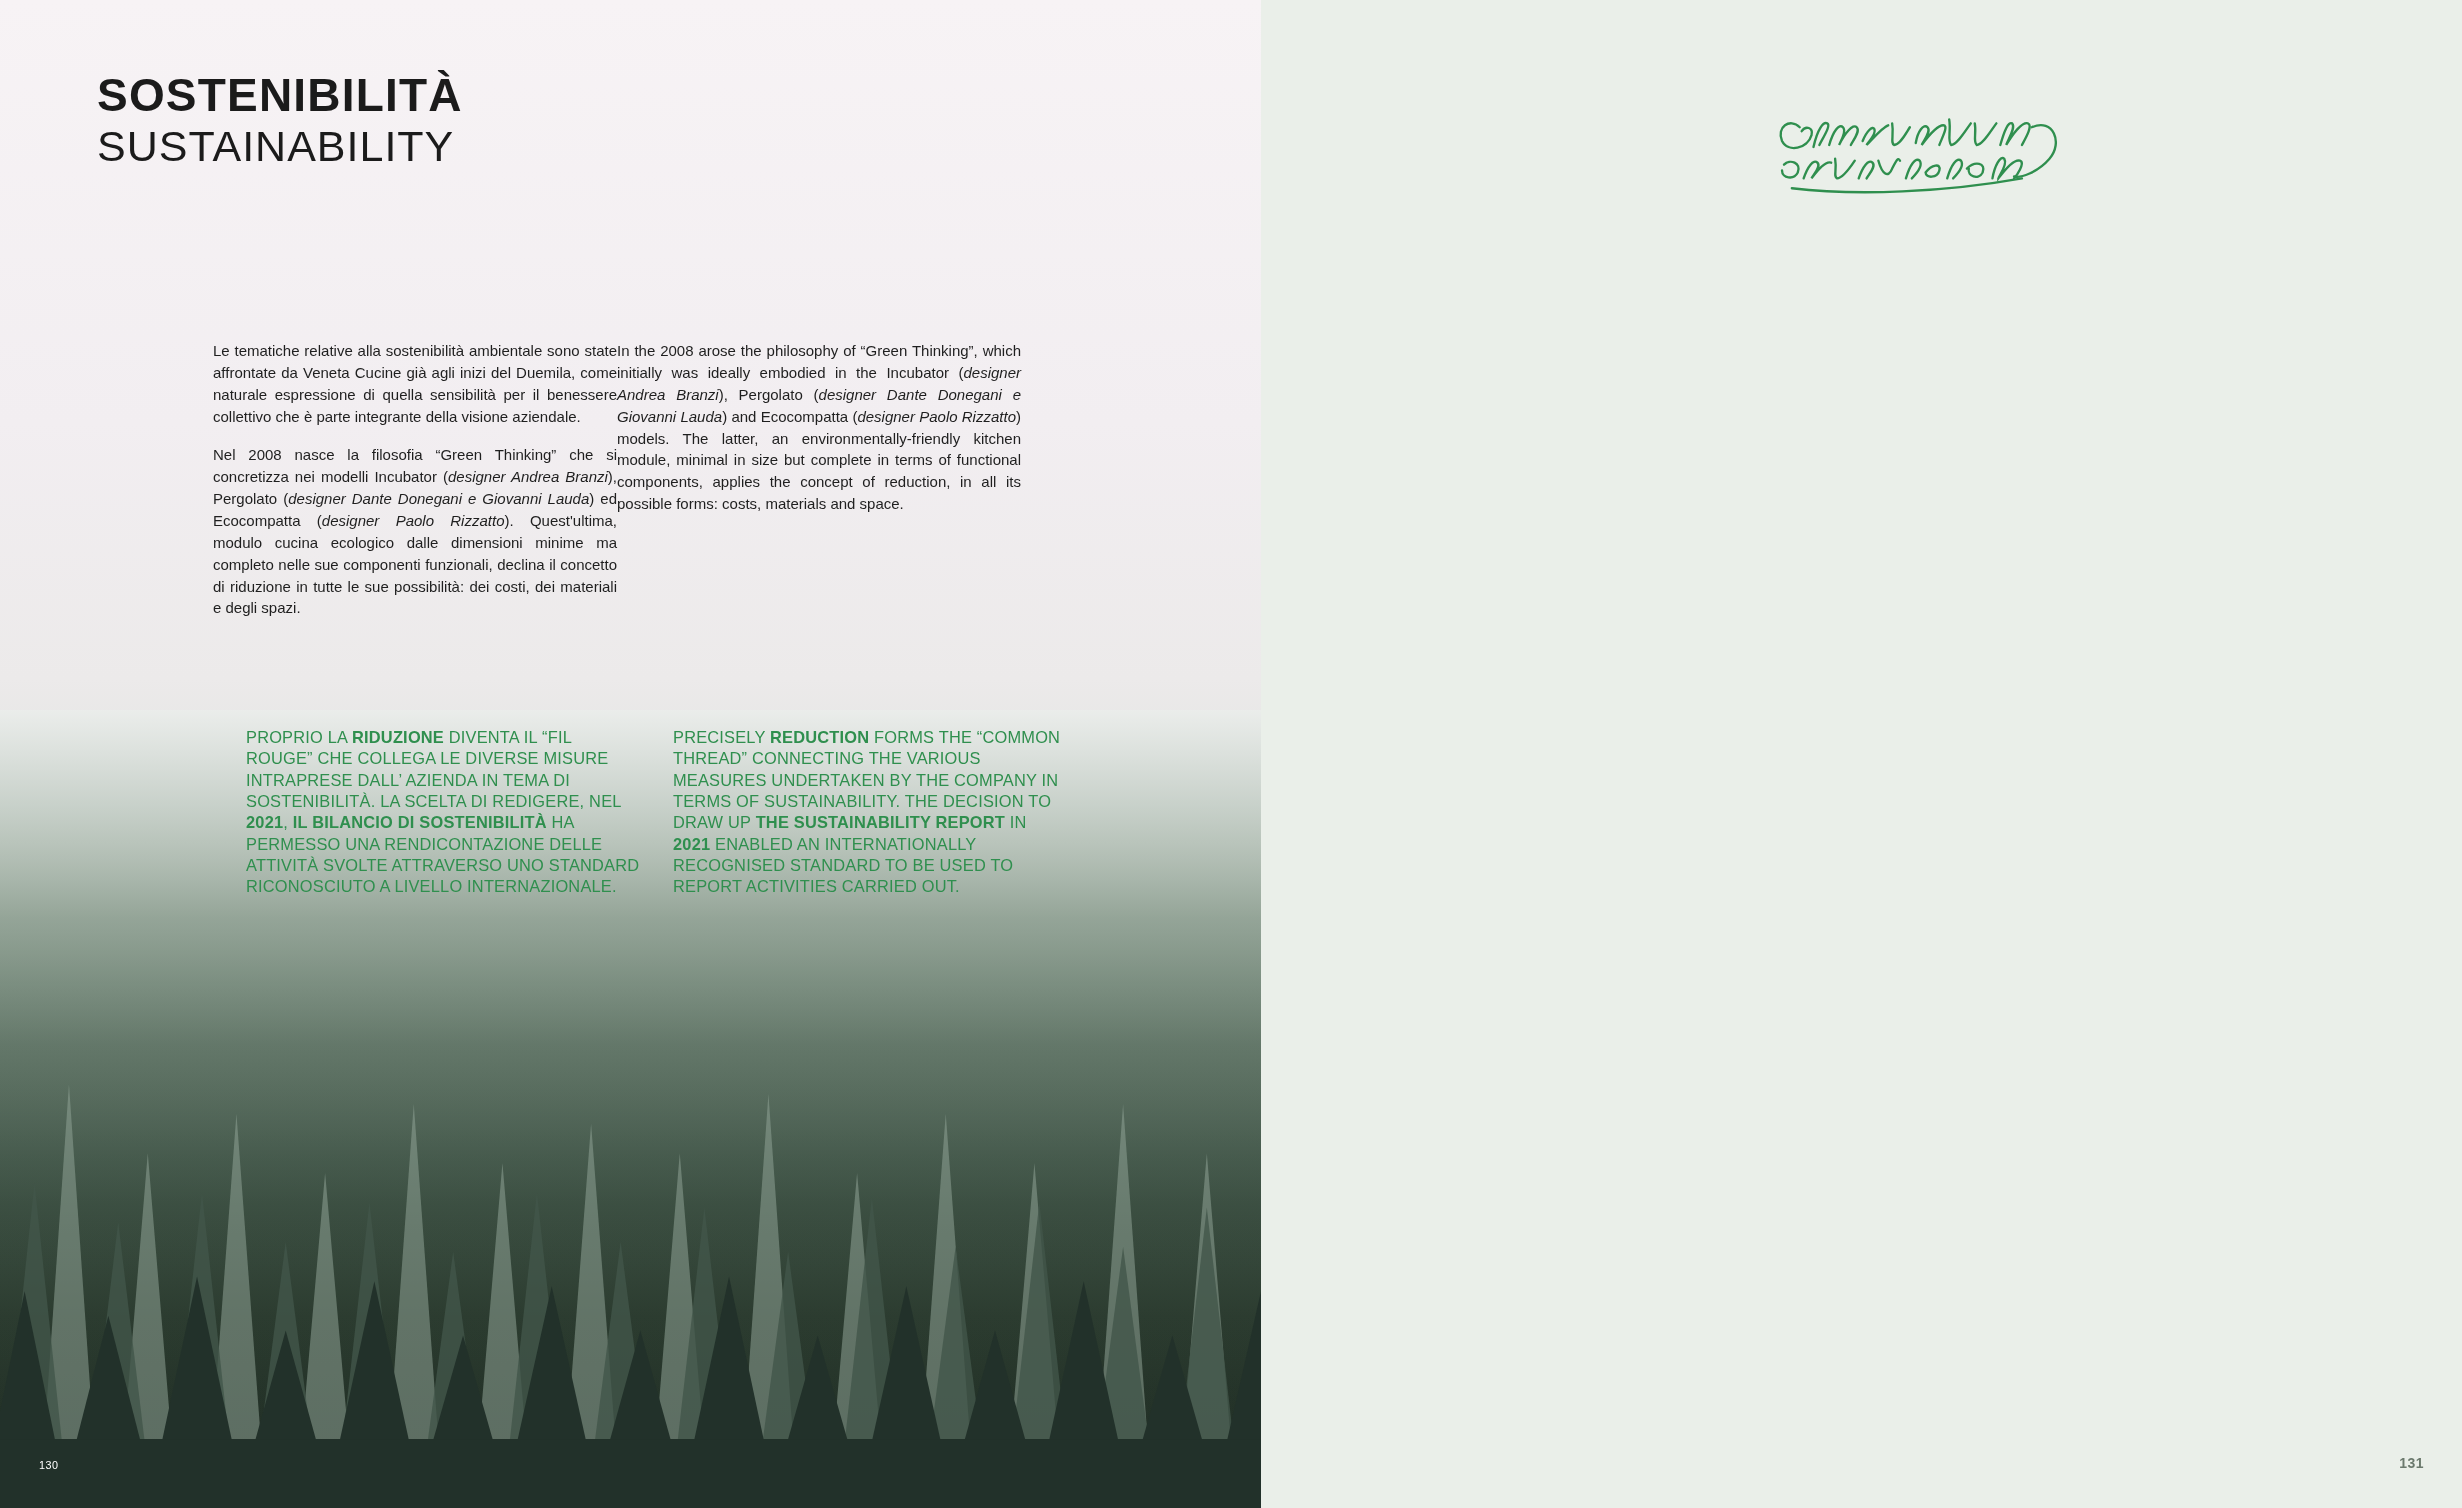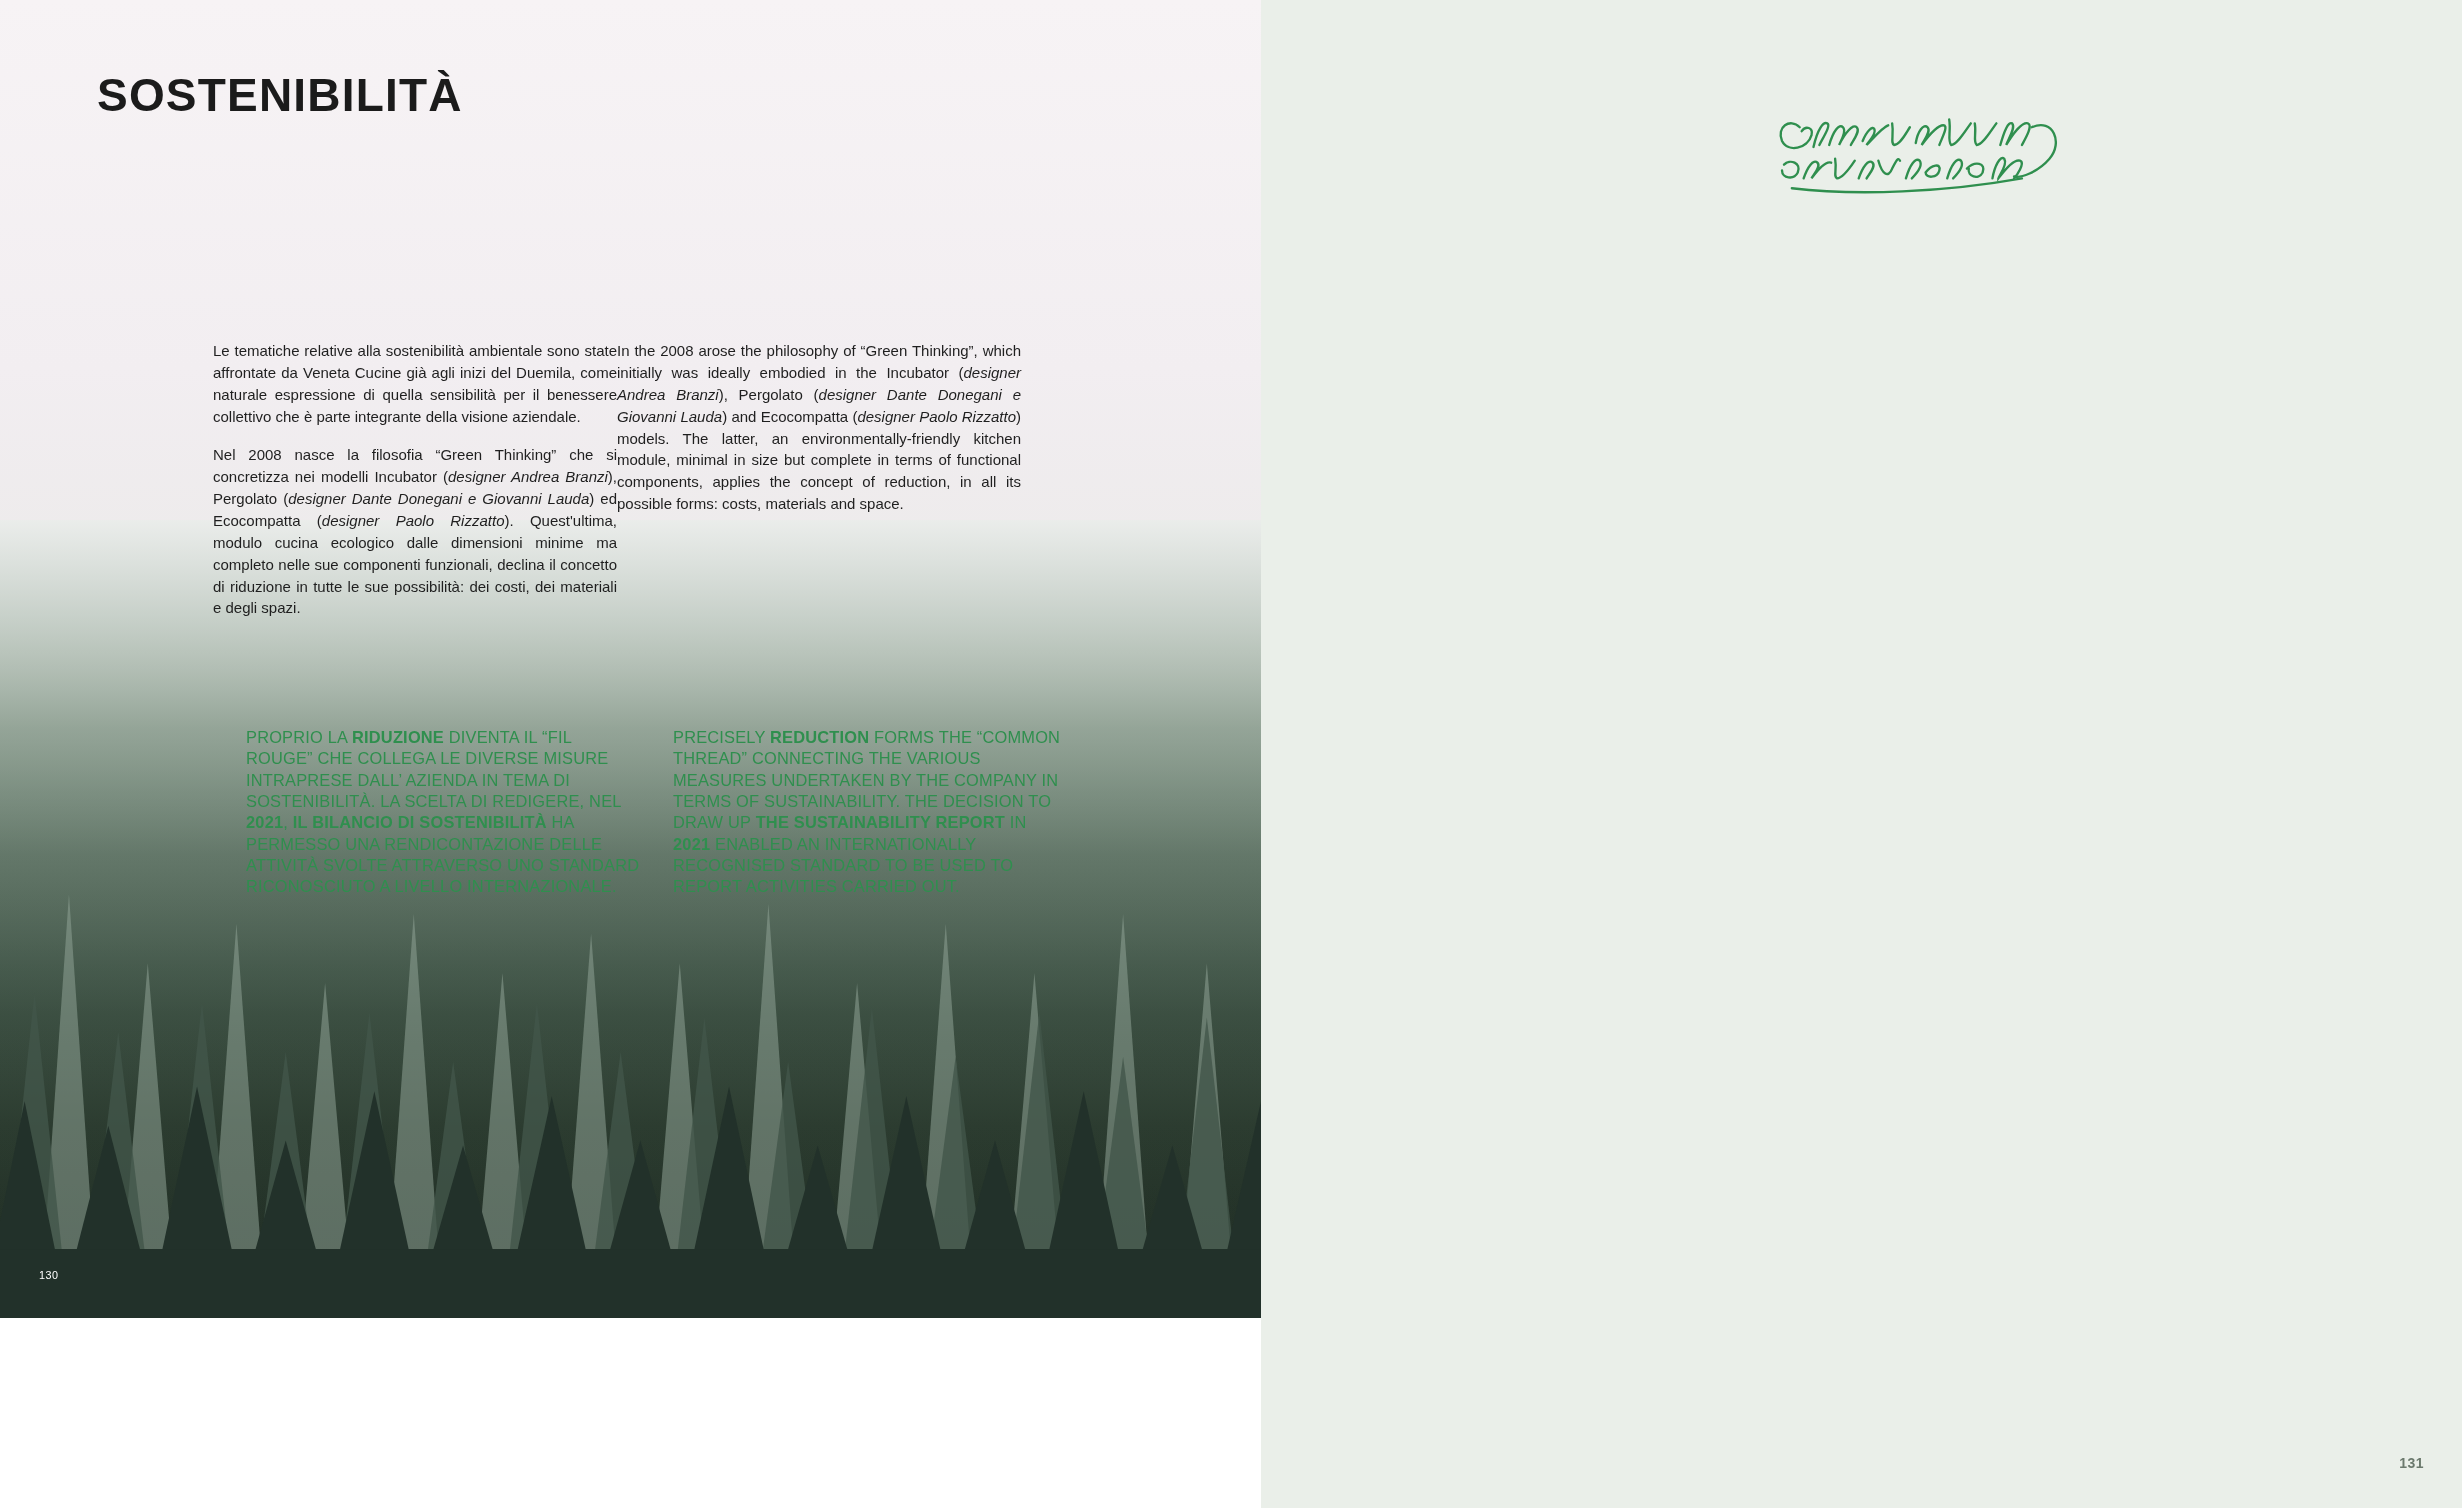--- a/index.html
+++ b/index.html
@@ -7,21 +7,21 @@
     width: 2463px; height: 1508px;
     font-family: "Liberation Sans", sans-serif;
     background: #ffffff;
     overflow: hidden;
   }
   .spread { position: relative; width: 2463px; height: 1508px; display: flex; }
 
   
   .page-left {
     position: relative;
-    width: 1261px; height: 1318px;
+    width: 1261px; height: 1508px;
     background: linear-gradient(180deg, #f7f3f5 0%, #f2eef1 28%, #eceaea 45%, #dfe2df 55%, #c9d0cb 62%, #aab5ac 70%, #8d9c91 78%, #6f8076 86%, #56675d 94%, #41514a 100%);
     overflow: hidden;
   }
   
   .forest {
     position: absolute; left: 0; bottom: 0; width: 1261px; height: 798px;
     background:
       linear-gradient(180deg, rgba(236,238,236,0.95) 0%, rgba(205,213,207,0.85) 12%, rgba(160,175,164,0.6) 26%, rgba(110,128,116,0.35) 42%, rgba(60,78,66,0.18) 62%, rgba(30,45,34,0.05) 85%),
       linear-gradient(180deg, #cdd5cf 0%, #9fae9f 16%, #6d8272 34%, #43584a 56%, #2b3b2f 76%, #1d2a22 100%);
   }
@@ -130,20 +130,21 @@
           <polygon points="1050,760 1100,530 1150,760"></polygon>
             <polygon points="1140,760 1190,585 1240,760"></polygon>
           <polygon points="1230,760 1280,540 1320,760"></polygon>
           <rect x="0" y="690" width="1280" height="70"></rect>
         </g>
       </svg>
     </div>
 
     <div class="title-block">
       <div class="title-it">SOSTENIBILITÀ</div>
+      <div class="title-en">SUSTAINABILITY</div>
     </div>
 
     <div class="cols-left page-left-inner">
       <div class="col">
         <p>Le tematiche relative alla sostenibilità ambientale sono state affrontate da Veneta Cucine già agli inizi del Duemila, come naturale espressione di quella sensibilità per il benessere collettivo che è parte integrante della visione aziendale.</p>
         <p>Nel 2008 nasce la filosofia <strong>“Green Thinking”</strong> che si concretizza nei modelli Incubator (<em>designer Andrea Branzi</em>), Pergolato (<em>designer Dante Donegani e Giovanni Lauda</em>) ed Ecocompatta (<em>designer Paolo Rizzatto</em>). Quest'ultima, modulo cucina ecologico dalle dimensioni minime ma completo nelle sue componenti funzionali, declina il concetto di <strong>riduzione</strong> in tutte le sue possibilità: dei costi, dei materiali e degli spazi.</p>
       </div>
       <div class="col">
         <p>In the 2008 arose the philosophy of <strong>“Green Thinking”</strong>, which initially was ideally embodied in the Incubator (<em>designer Andrea Branzi</em>), Pergolato (<em>designer Dante Donegani e Giovanni Lauda</em>) and Ecocompatta (<em>designer Paolo Rizzatto</em>) models. The latter, an environmentally-friendly kitchen module, minimal in size but complete in terms of functional components, applies the concept of <strong>reduction</strong>, in all its possible forms: costs, materials and space.</p>
       </div>

